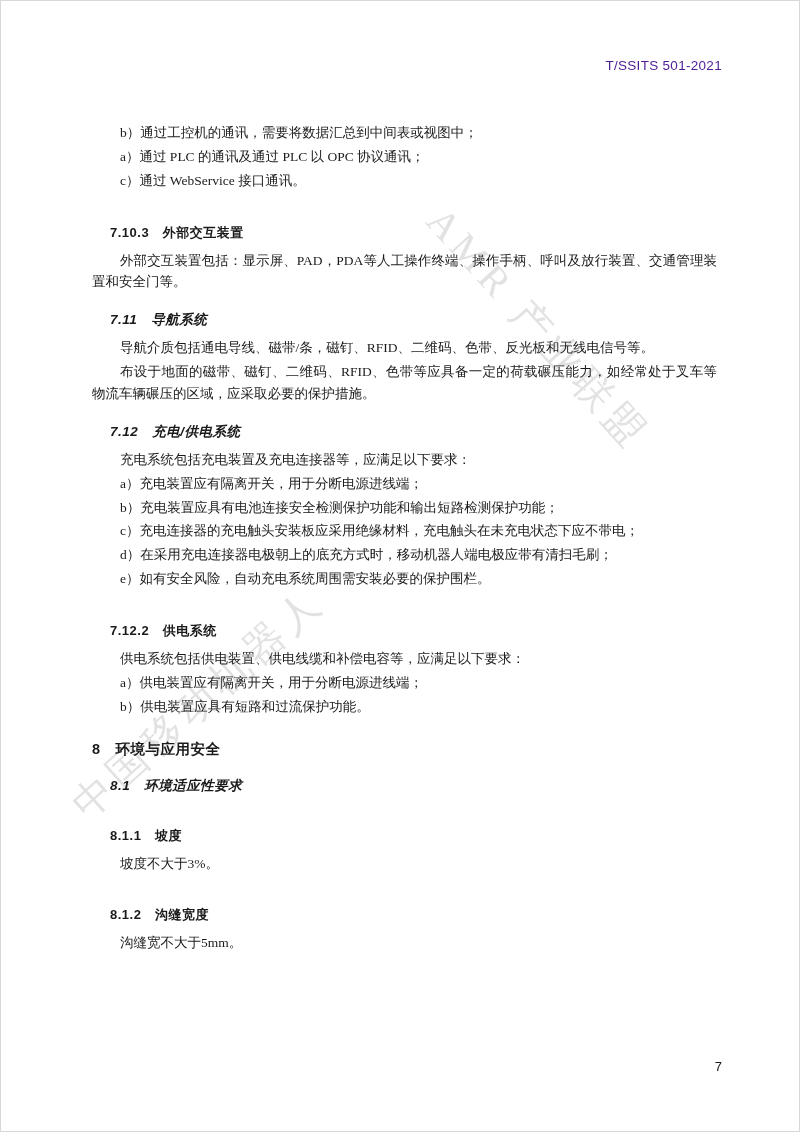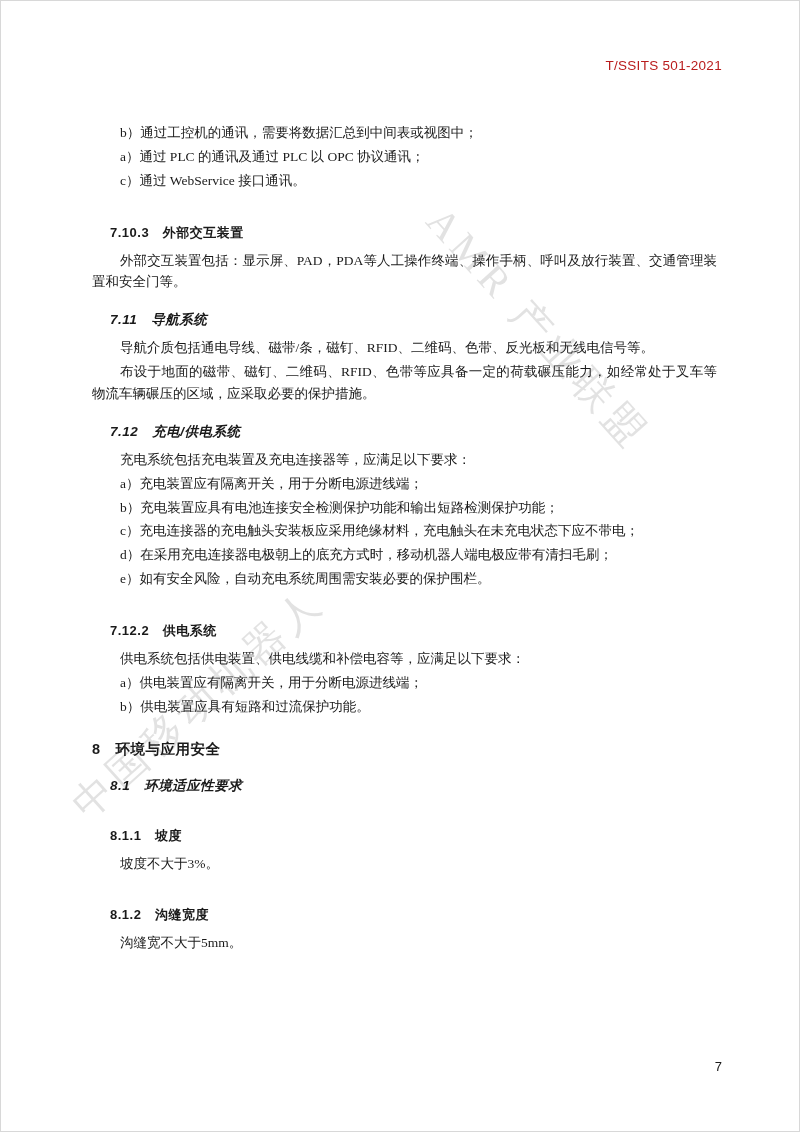--- a/index.html
+++ b/index.html
@@ -26,21 +26,21 @@
     pointer-events: none;
   }
 
   .header {
     position: absolute;
     top: 58px;
     right: 78px;
     font-family: "Liberation Sans", sans-serif;
     font-size: 13.5px;
     letter-spacing: 0.3px;
-    color: #b91c1c;
+    color: #4c1d95;
   }
 
   .content {
     position: absolute;
     left: 92px;
     top: 122px;
     width: 625px;
   }
 
   .h2 {

